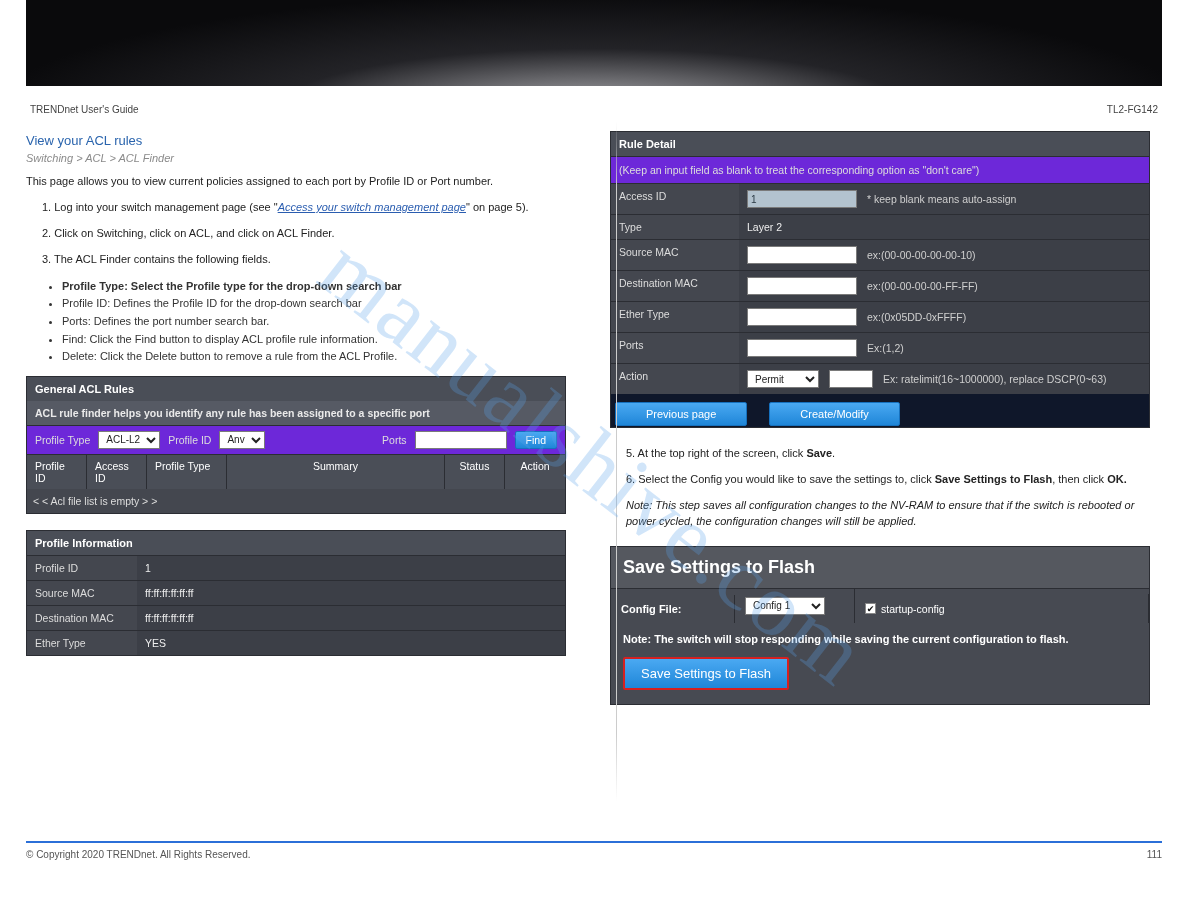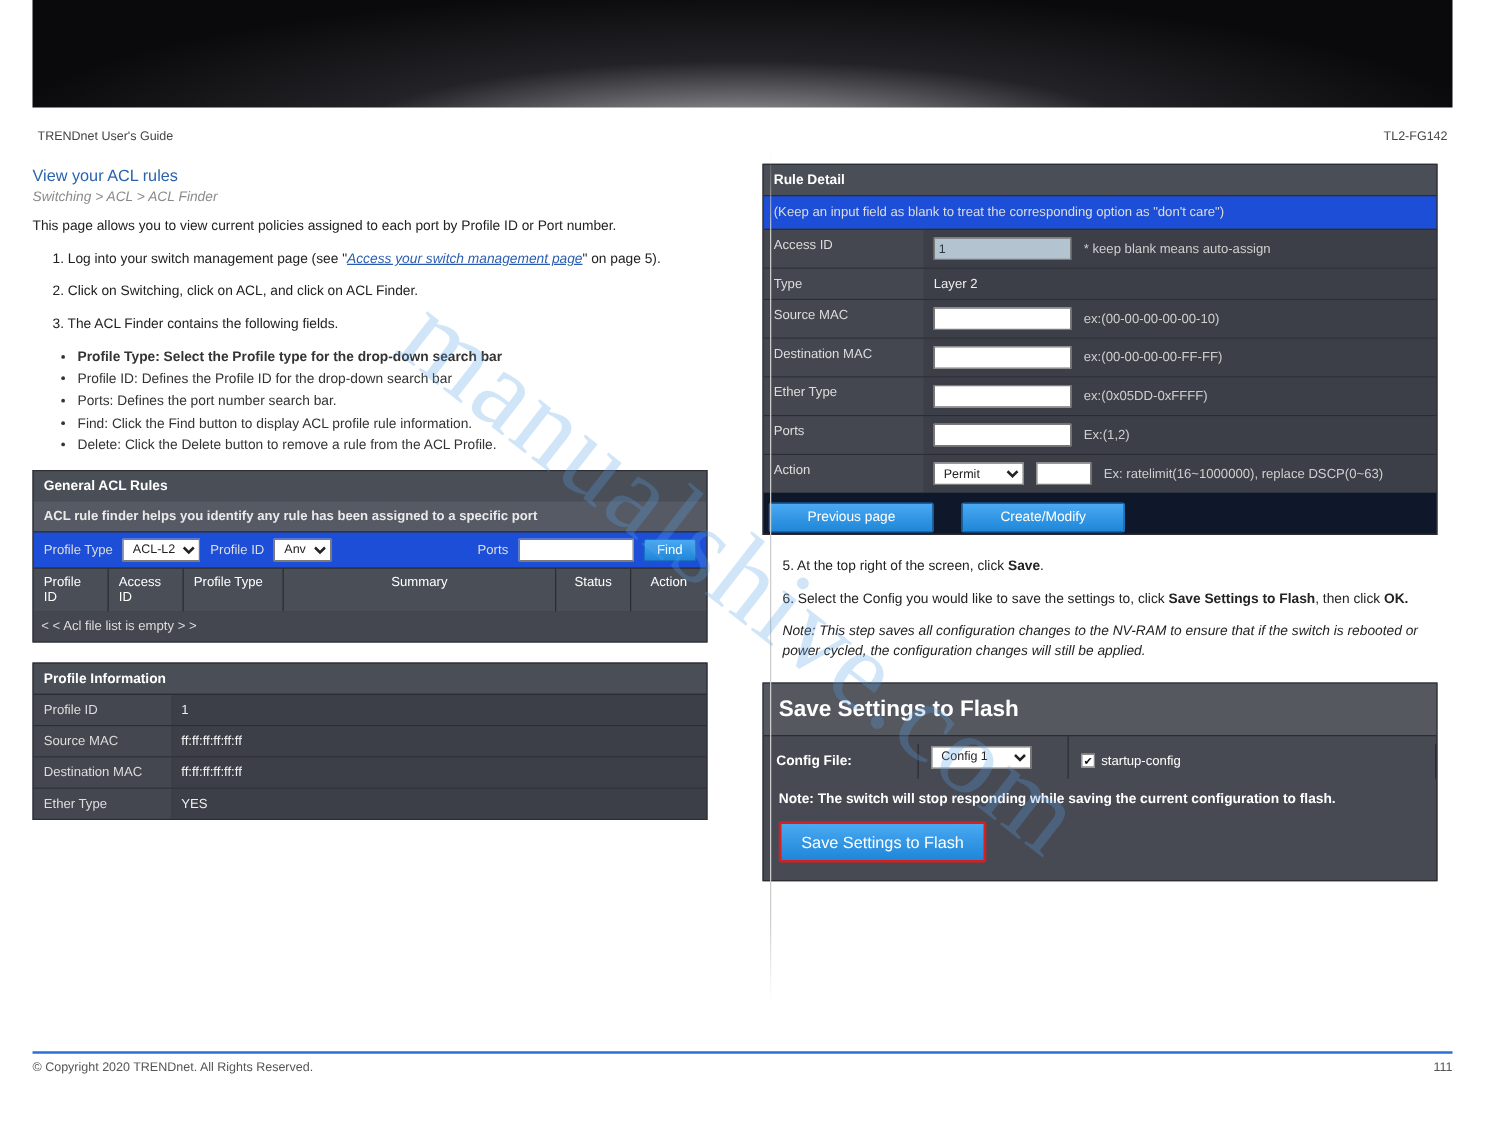--- a/index.html
+++ b/index.html
@@ -112,21 +112,21 @@
   }
   .panel .row {
     display: flex;
     align-items: center;
     border-top: 1px solid #2b2d33;
     padding: 5px 8px;
     gap: 8px;
     flex-wrap: wrap;
   }
   .panel .row.nobg {
-    background: #1d4ed8;
+    background: #6d28d9;
   }
   .panel .hdrrow {
     display: flex;
     background: #4a4e57;
     border-top: 1px solid #2b2d33;
   }
   .panel .hdrcell {
     padding: 5px 8px;
     font-size: 10.5px;
     color: #fff;

